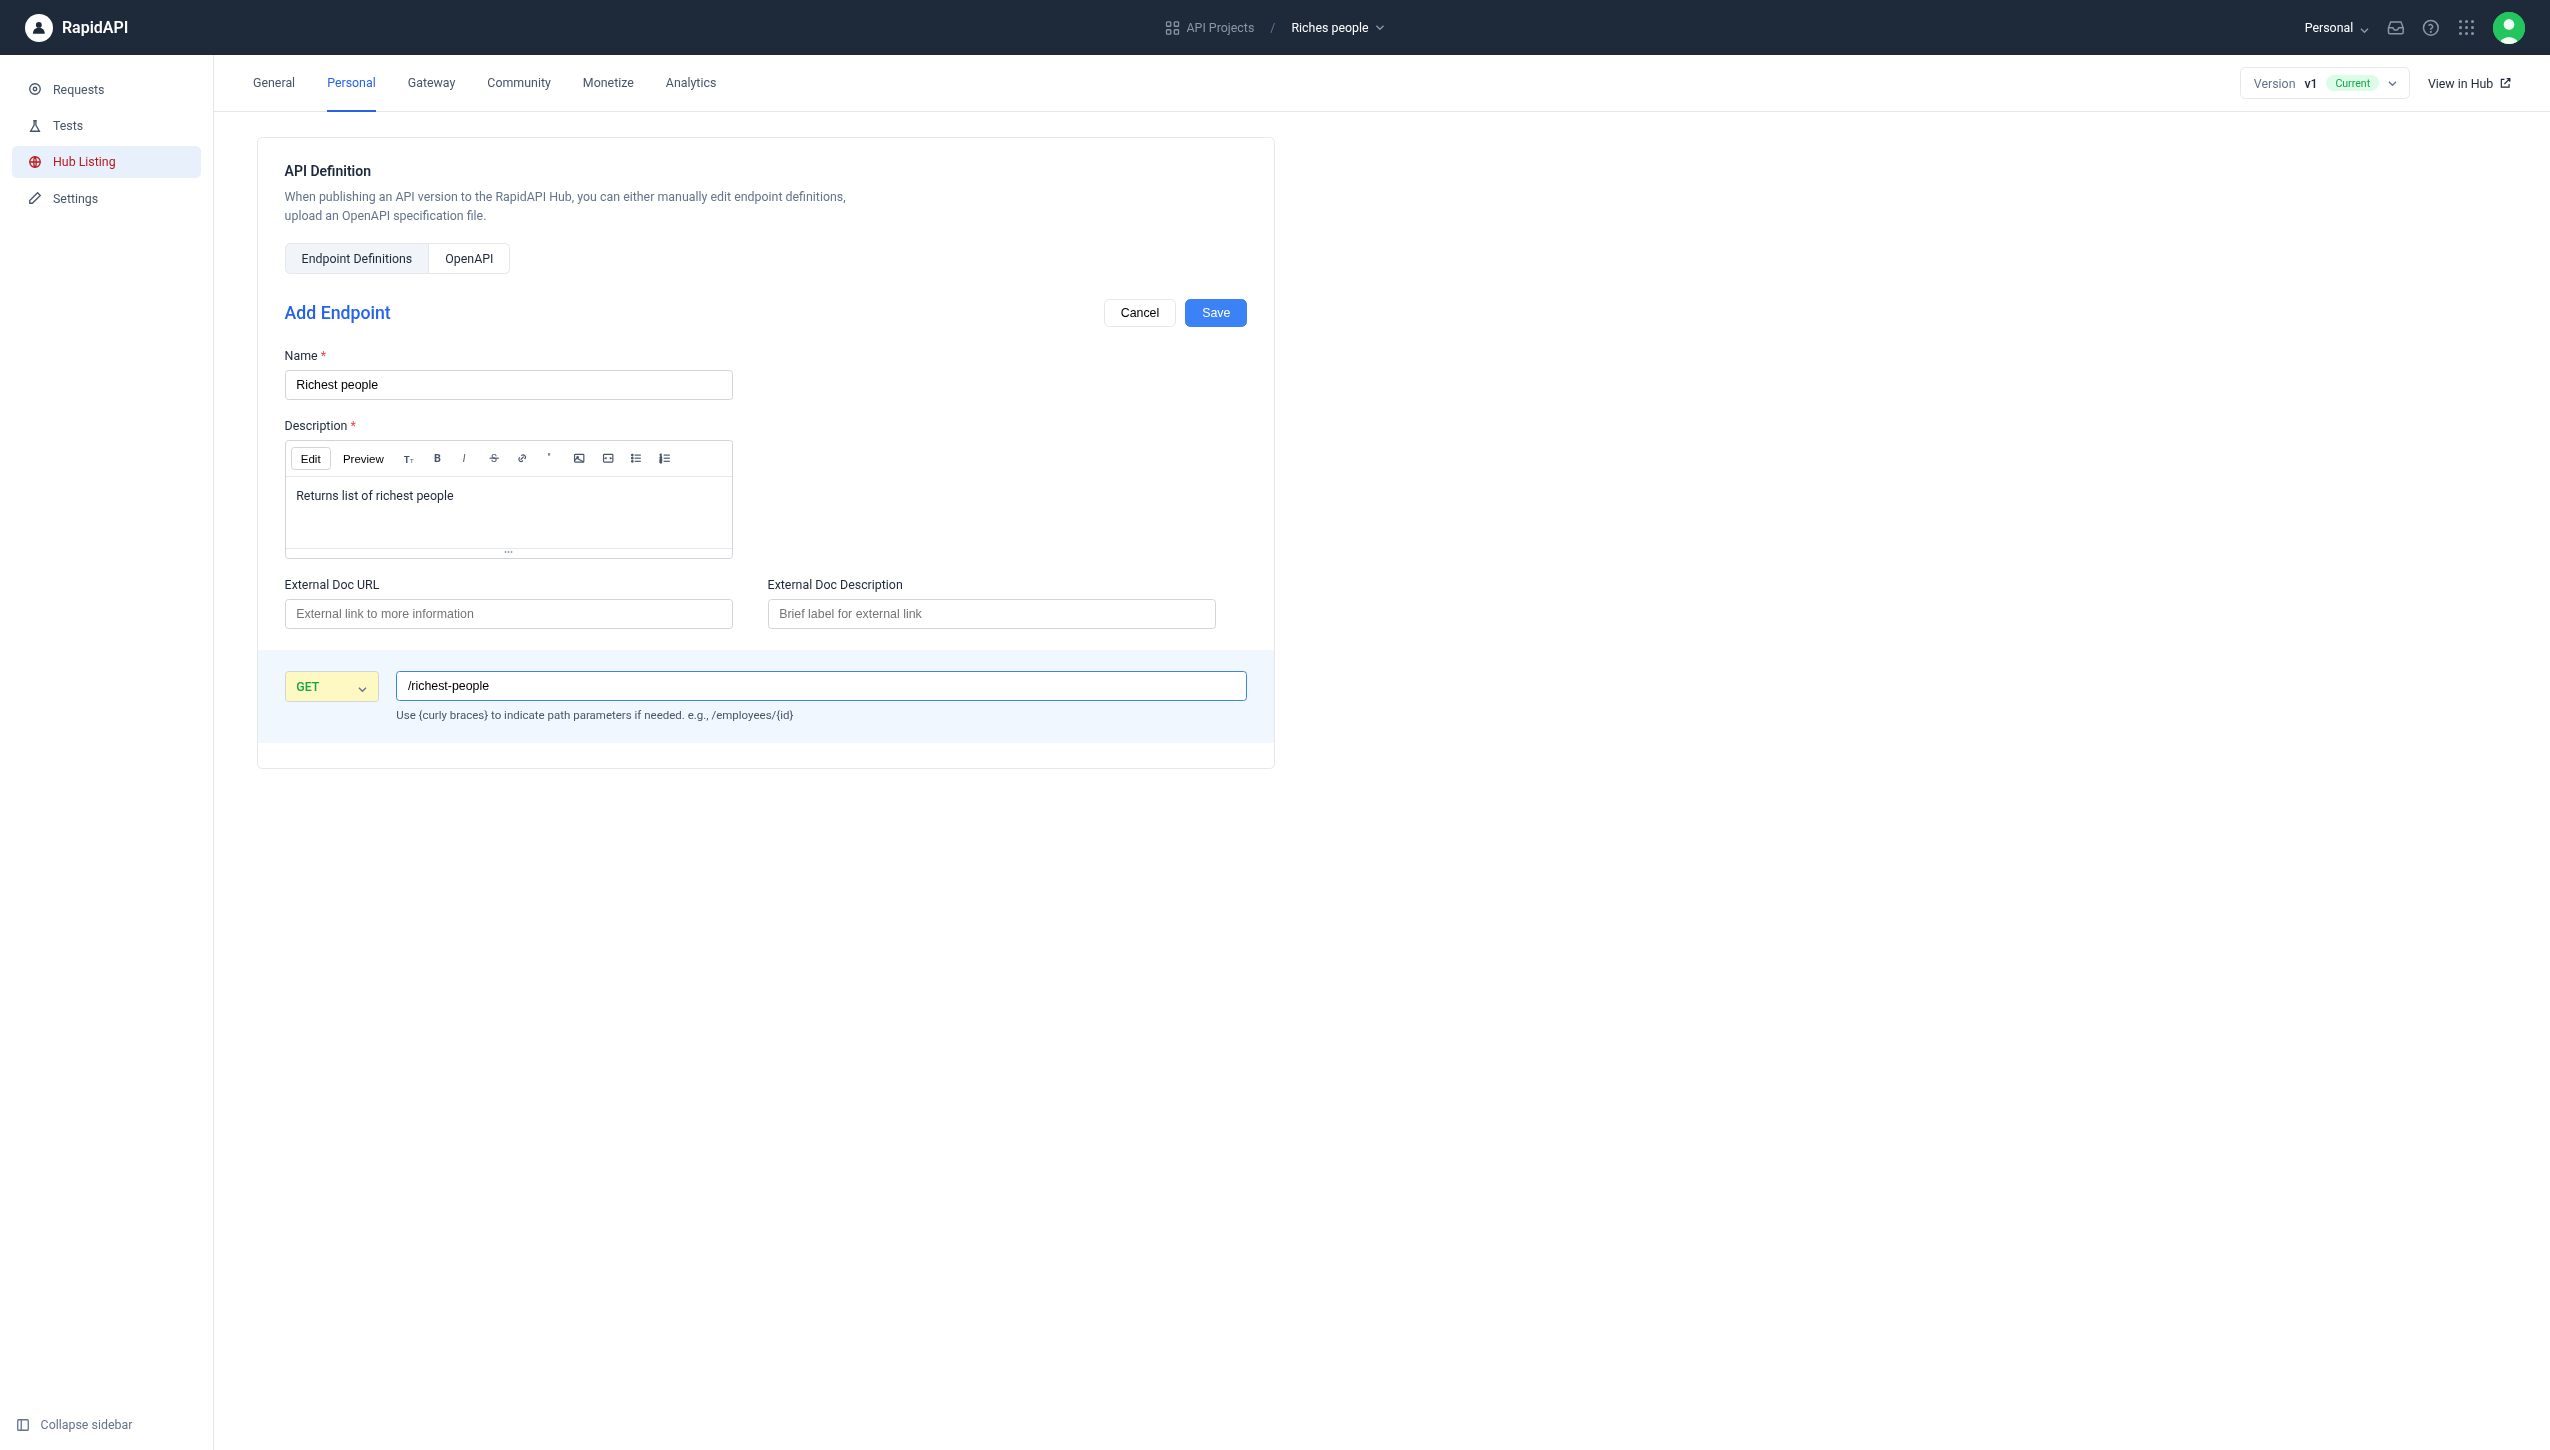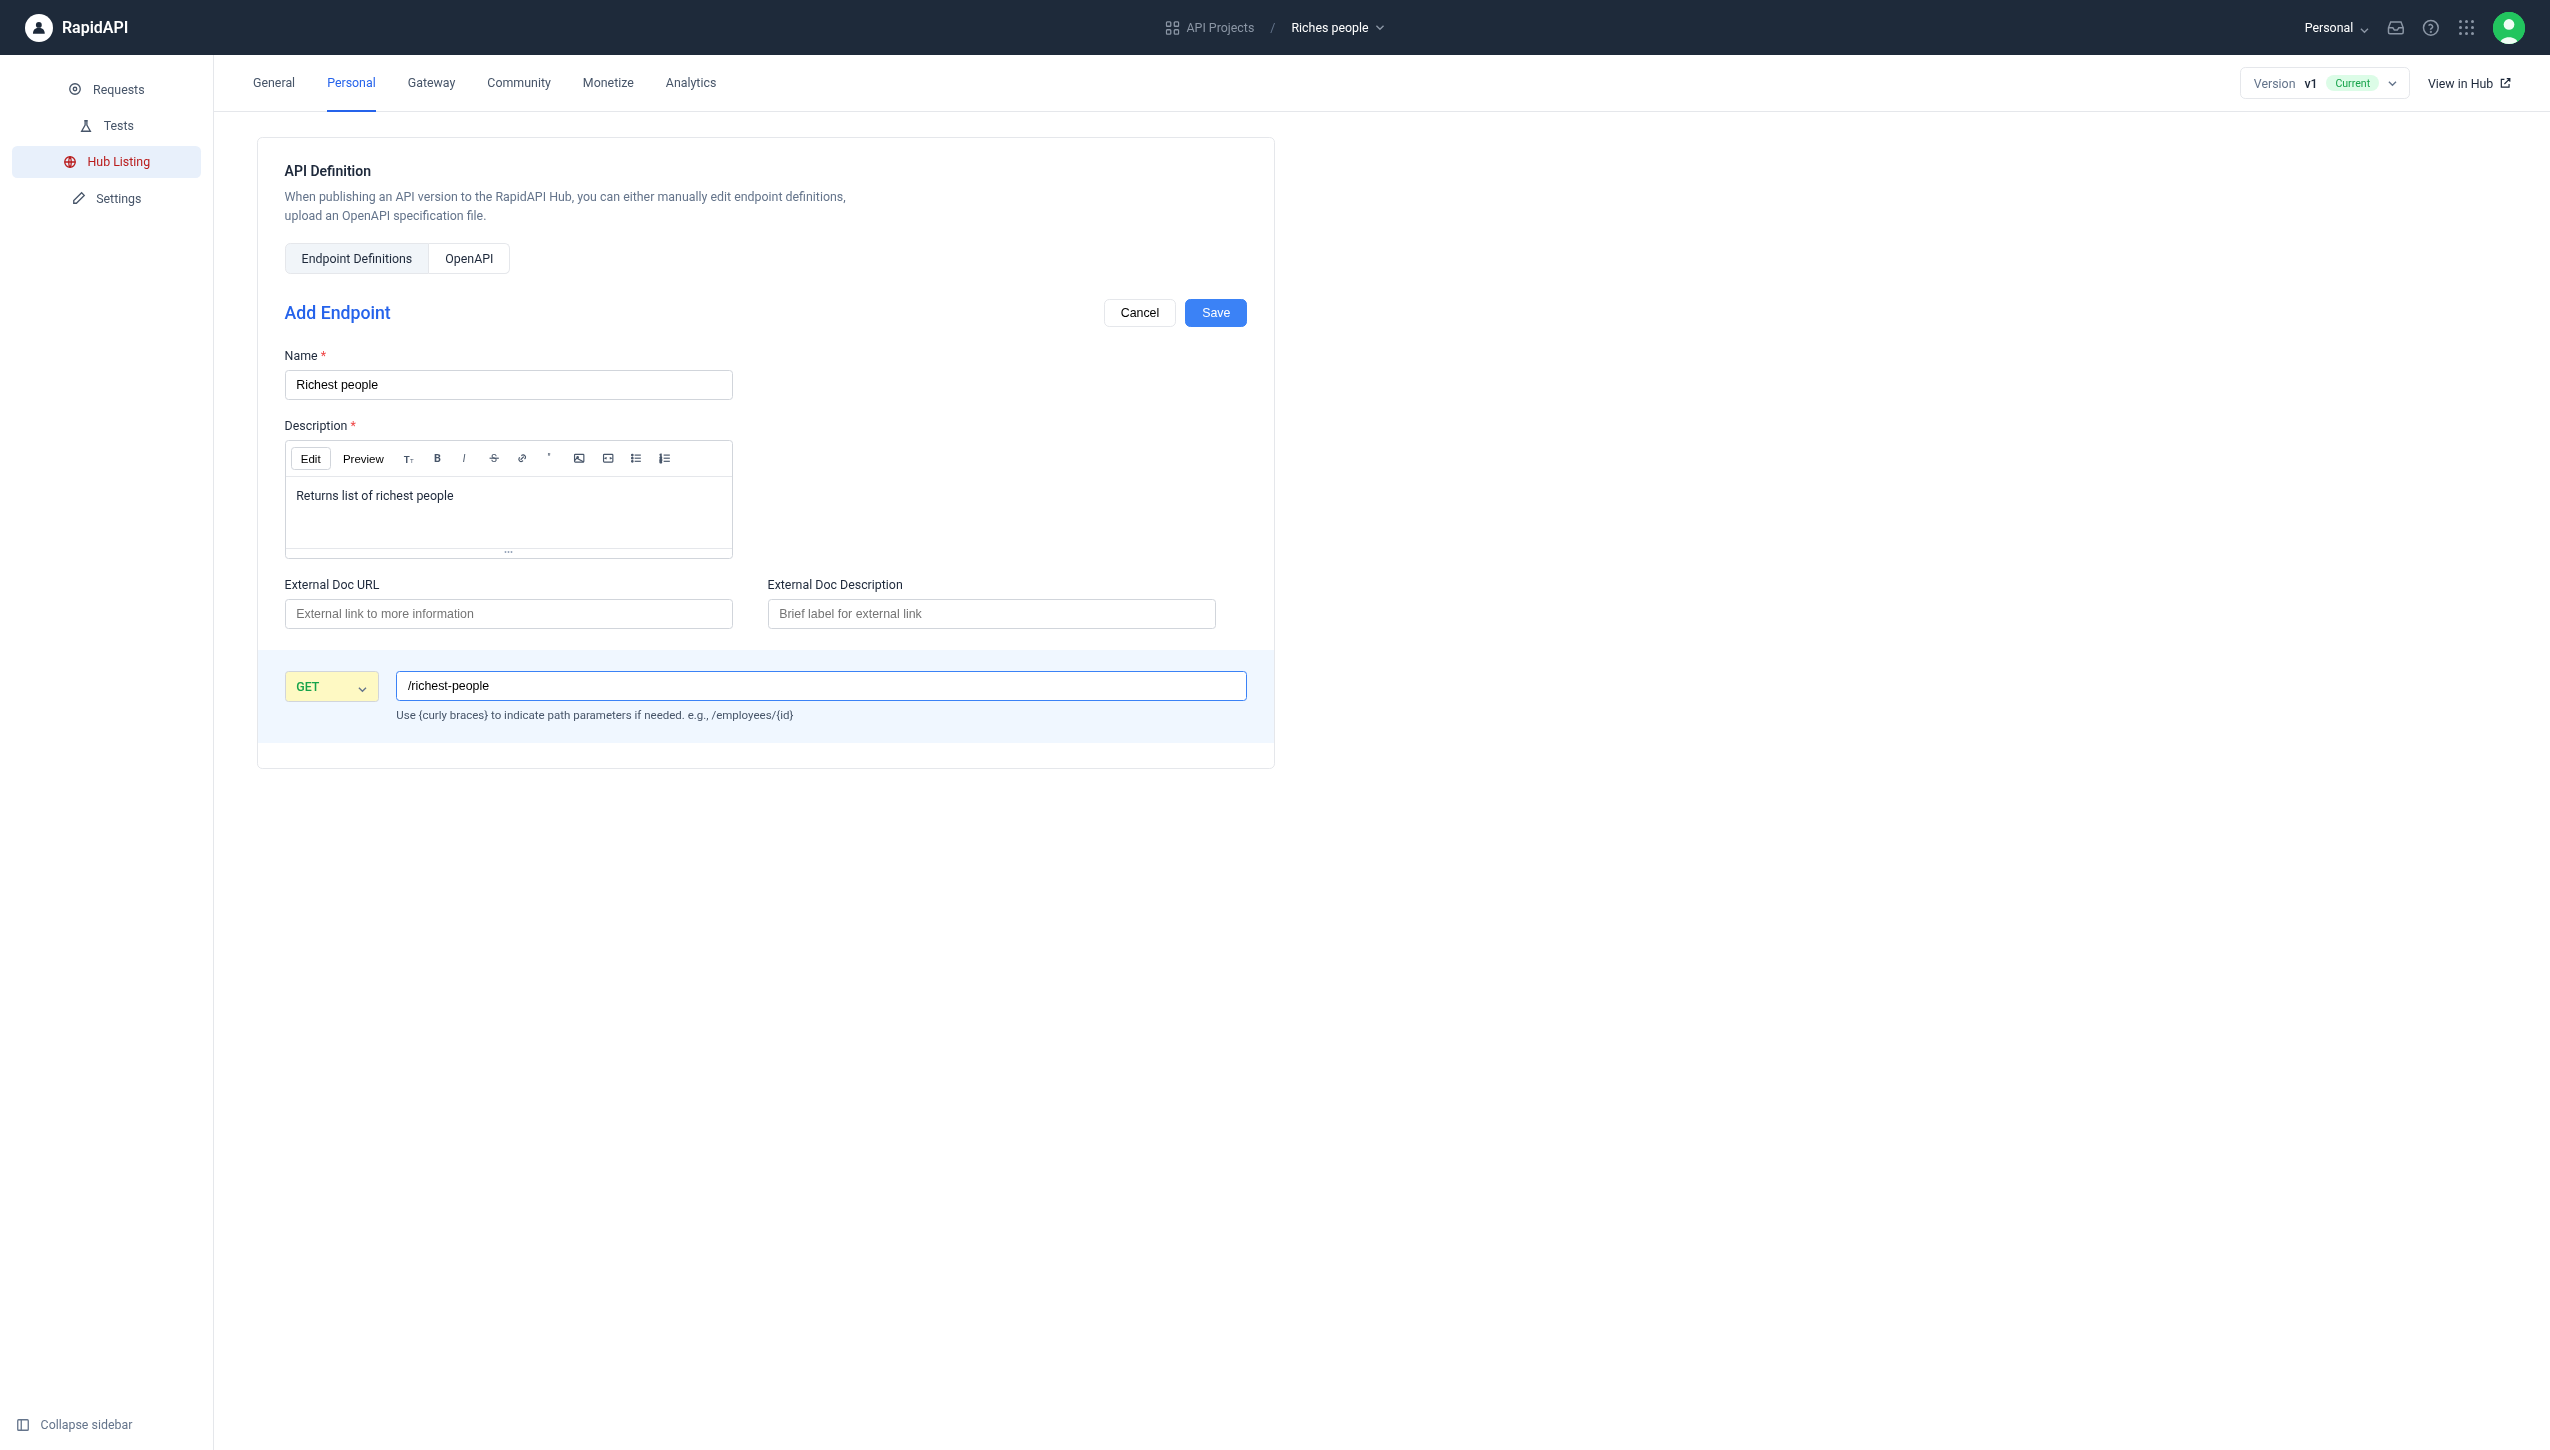--- a/index.html
+++ b/index.html
@@ -105,21 +105,20 @@
     }
     .sidebar-item {
       display: flex;
       align-items: center;
       gap: 10.6px;
       padding: 8.9px 16px;
       margin: 1.8px 12.4px;
       border-radius: 5.3px;
       color: #475569;
       cursor: pointer;
-      justify-content: center;
     }
     .sidebar-item.active {
       background: #e8f0fb;
       color: #b91c1c;
     }
     .sidebar-icon {
       width: 14px;
       height: 14px;
       display: flex;
       align-items: center;

